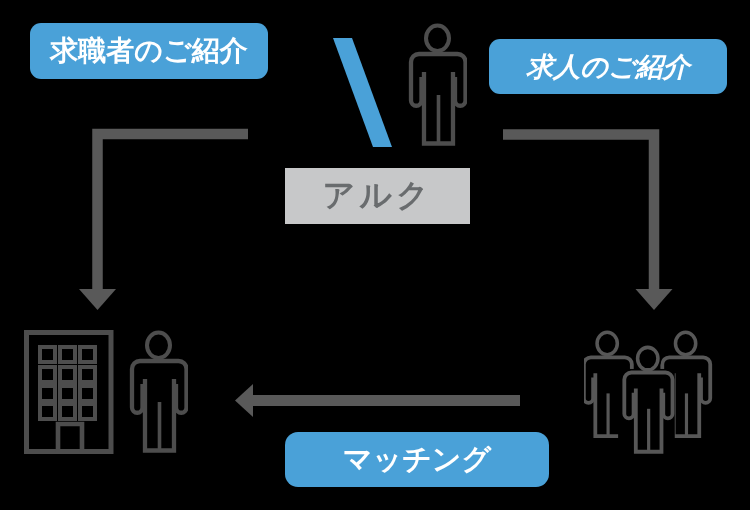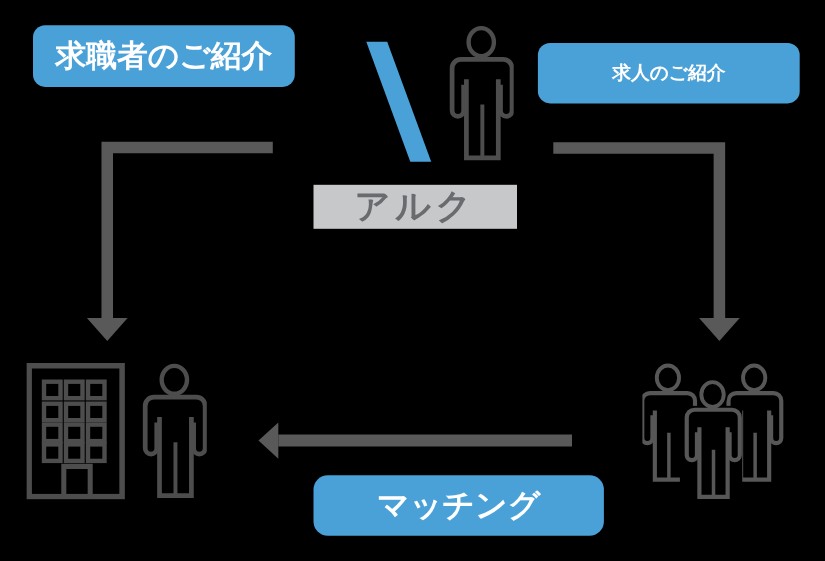--- a/index.html
+++ b/index.html
@@ -7,24 +7,24 @@
     position:relative;width:750px;height:510px;overflow:hidden;
     background:var(--background,#000);
     font-family:"Liberation Sans","DejaVu Sans",sans-serif;
   }
   .badge{
     position:absolute;display:flex;align-items:center;justify-content:center;
     background:var(--accent-blue,#4AA1D8);color:var(--badge-text,#fff);
     font-weight:bold;border-radius:11px;white-space:nowrap;
   }
   .badge-left{left:30px;top:23px;width:238px;height:56px;font-size:28px;}
-  .badge-right{left:489px;top:39px;width:238px;height:55px;font-size:17px;}
+  .badge-right{left:489px;top:39px;width:238px;height:55px;font-size:27px;font-style:italic;}
   .badge-matching{left:252px;top:432px;width:264px;height:55px;font-size:29px;border-radius:13px;margin-left:33px;}
   .caption{
-    position:absolute;left:285px;top:168px;width:185px;height:40px;
+    position:absolute;left:285px;top:168px;width:185px;height:56px;
     background:var(--caption-bg,#C7C8C9);color:var(--caption-text,#696C6E);
     display:flex;align-items:center;justify-content:center;
     font-size:32px;font-weight:bold;letter-spacing:4px;
   }
   svg.abs{position:absolute;display:block;}
   .arrow{color:var(--arrow-gray,#595959);}
   .icon{color:var(--icon-gray,#4D4D4D);}
   .groupicon{color:var(--group-gray,#575757);}
   .logo-gray{stroke:var(--logo-light-gray,#C9C9C9);}
   .logo-blue{fill:var(--accent-blue,#4AA1D8);}

